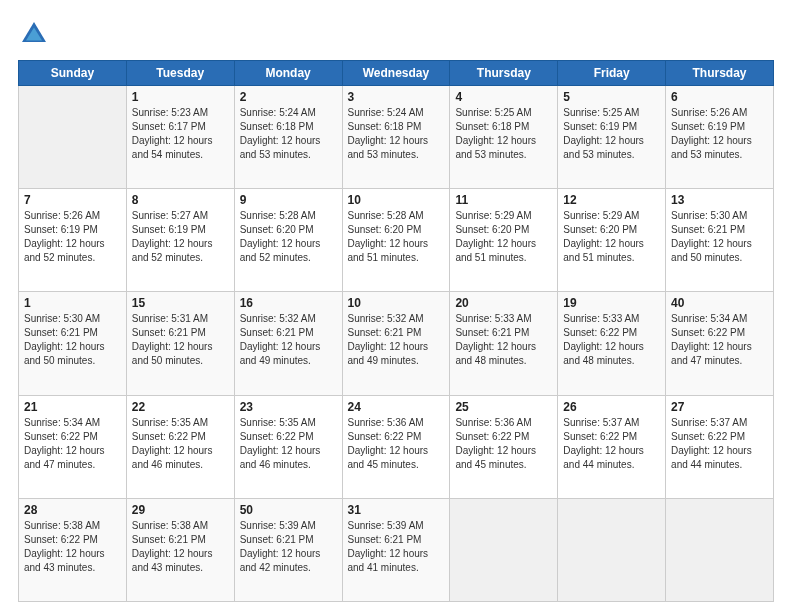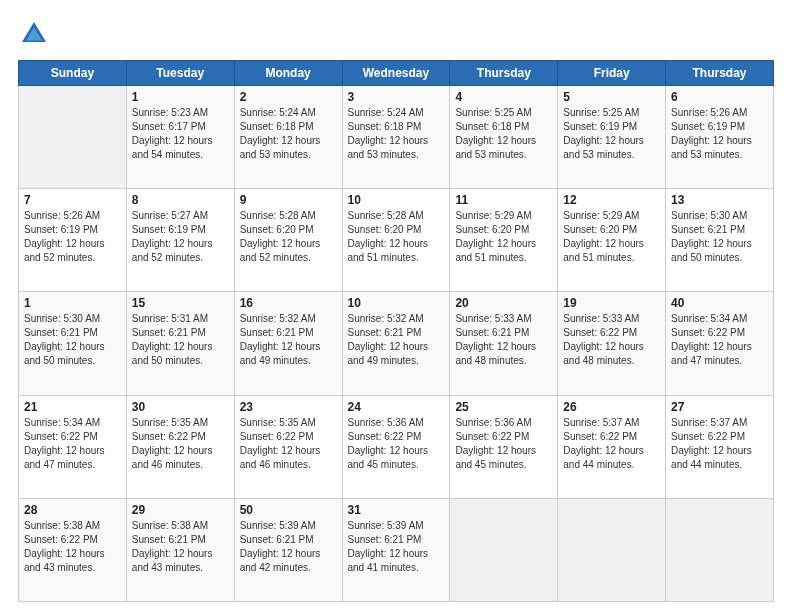--- a/index.html
+++ b/index.html
@@ -309,21 +309,21 @@
         <tr>
           <td>
           <span class="day-num">21</span>
           <div class="day-info">
             Sunrise: 5:34 AM<br>
             Sunset: 6:22 PM<br>
             Daylight: 12 hours and 47 minutes.
           </div>
         </td>
           <td>
-          <span class="day-num">30</span>
+          <span class="day-num">22</span>
           <div class="day-info">
             Sunrise: 5:35 AM<br>
             Sunset: 6:22 PM<br>
             Daylight: 12 hours and 46 minutes.
           </div>
         </td>
           <td>
           <span class="day-num">23</span>
           <div class="day-info">
             Sunrise: 5:35 AM<br>

